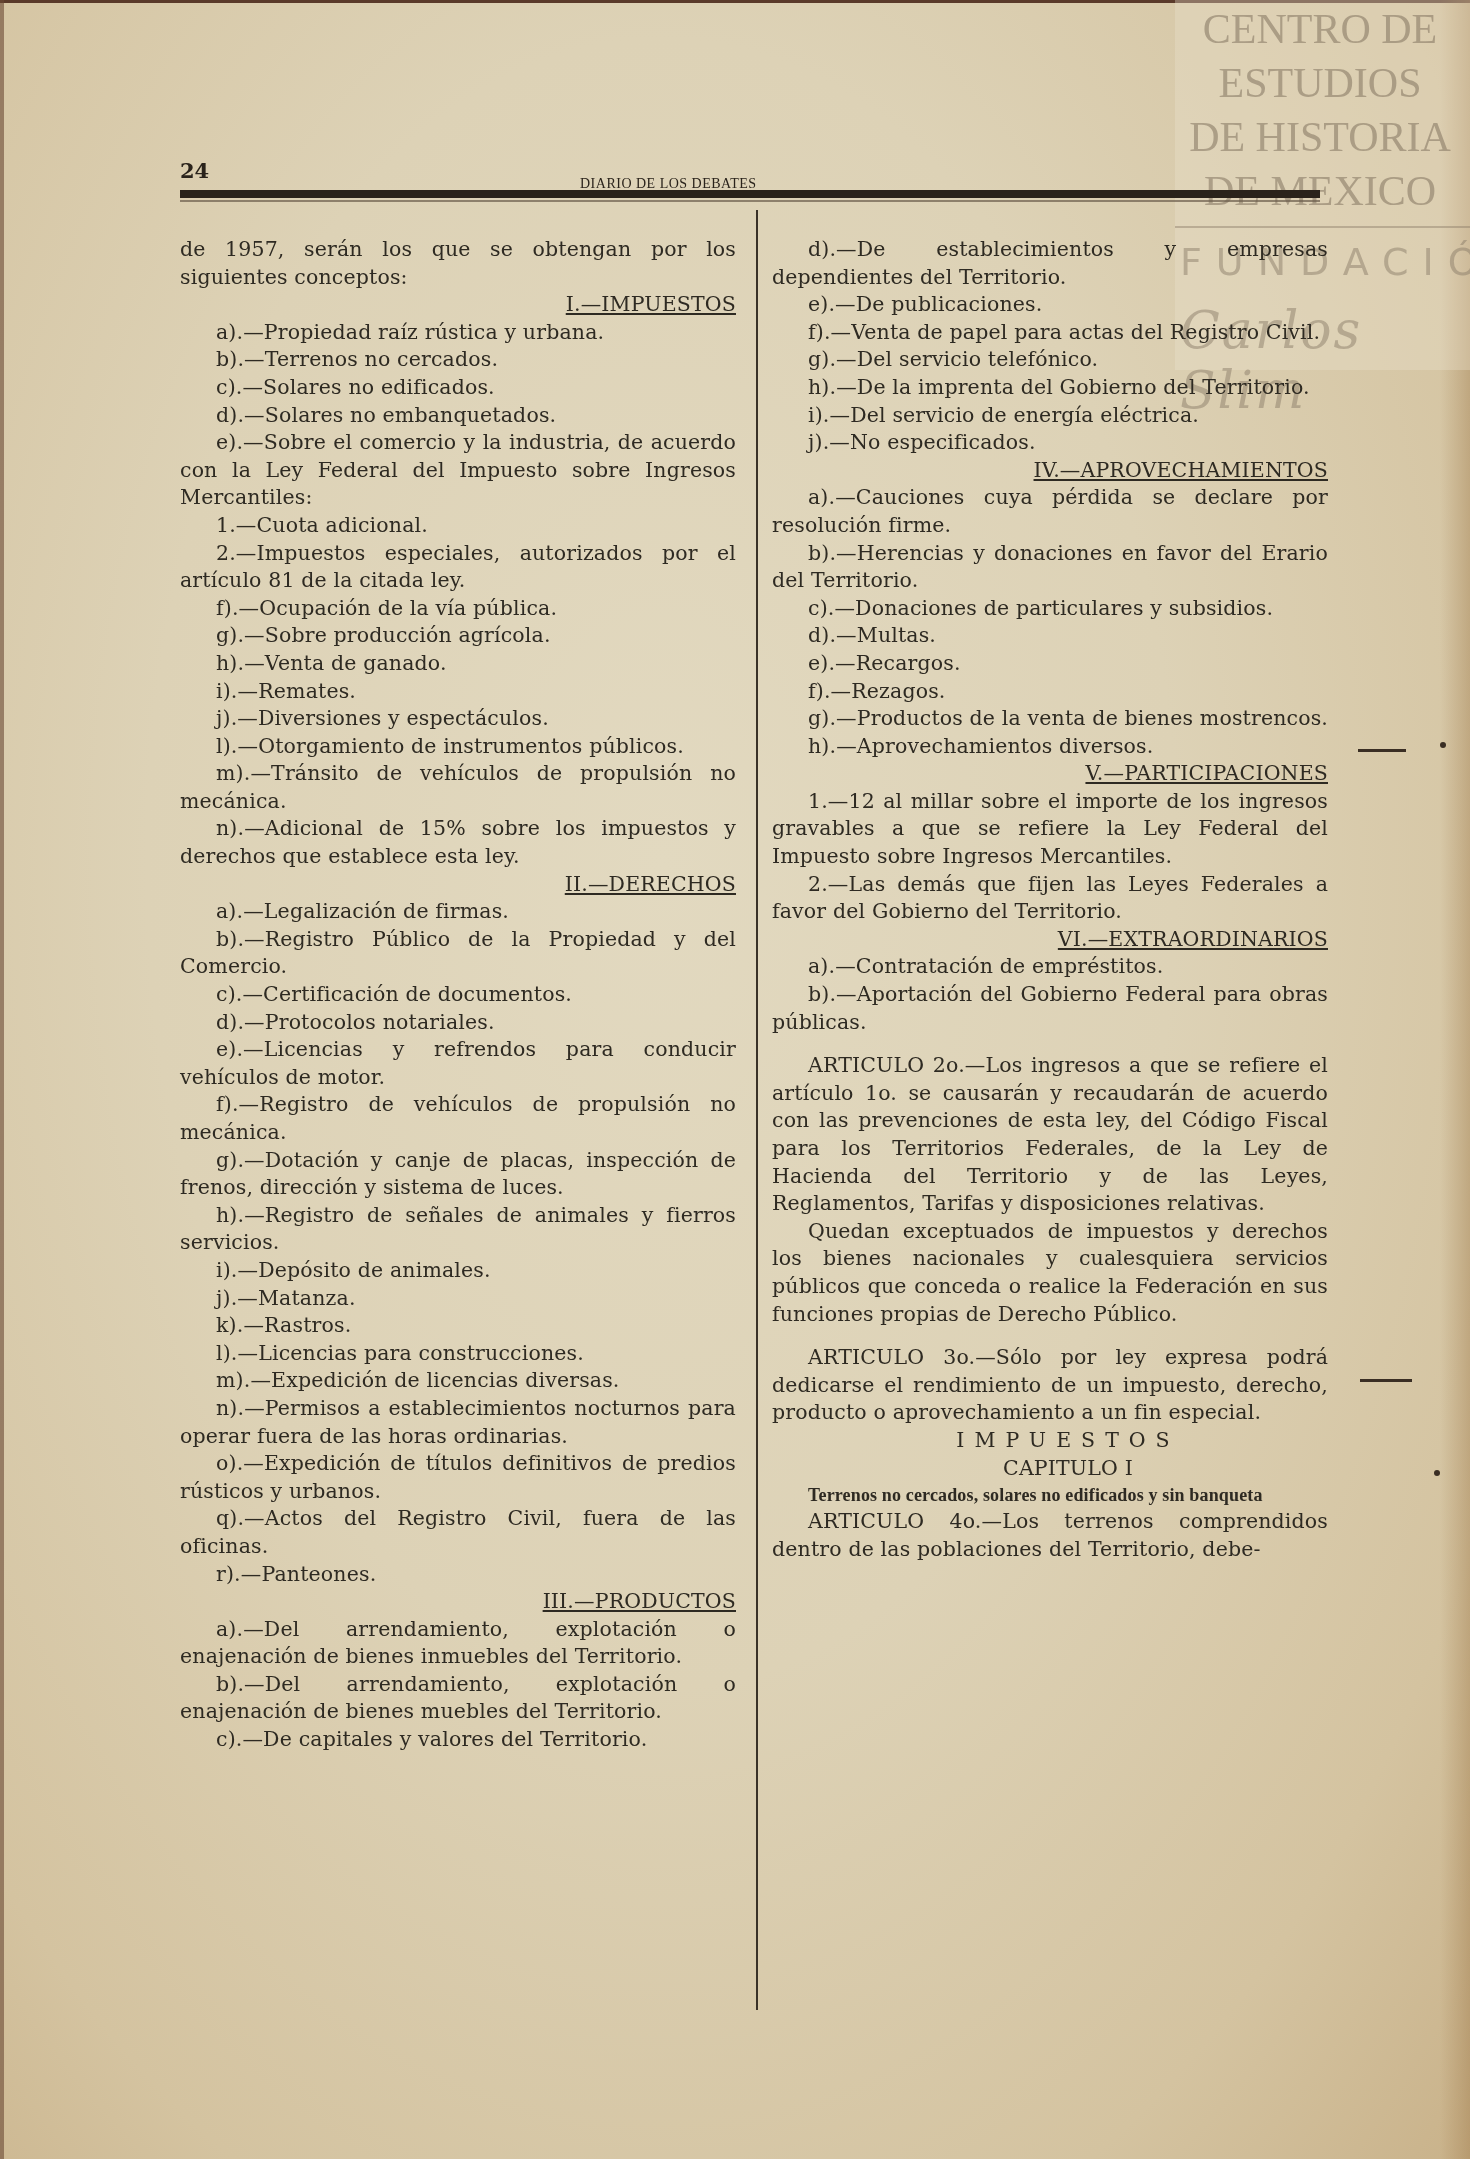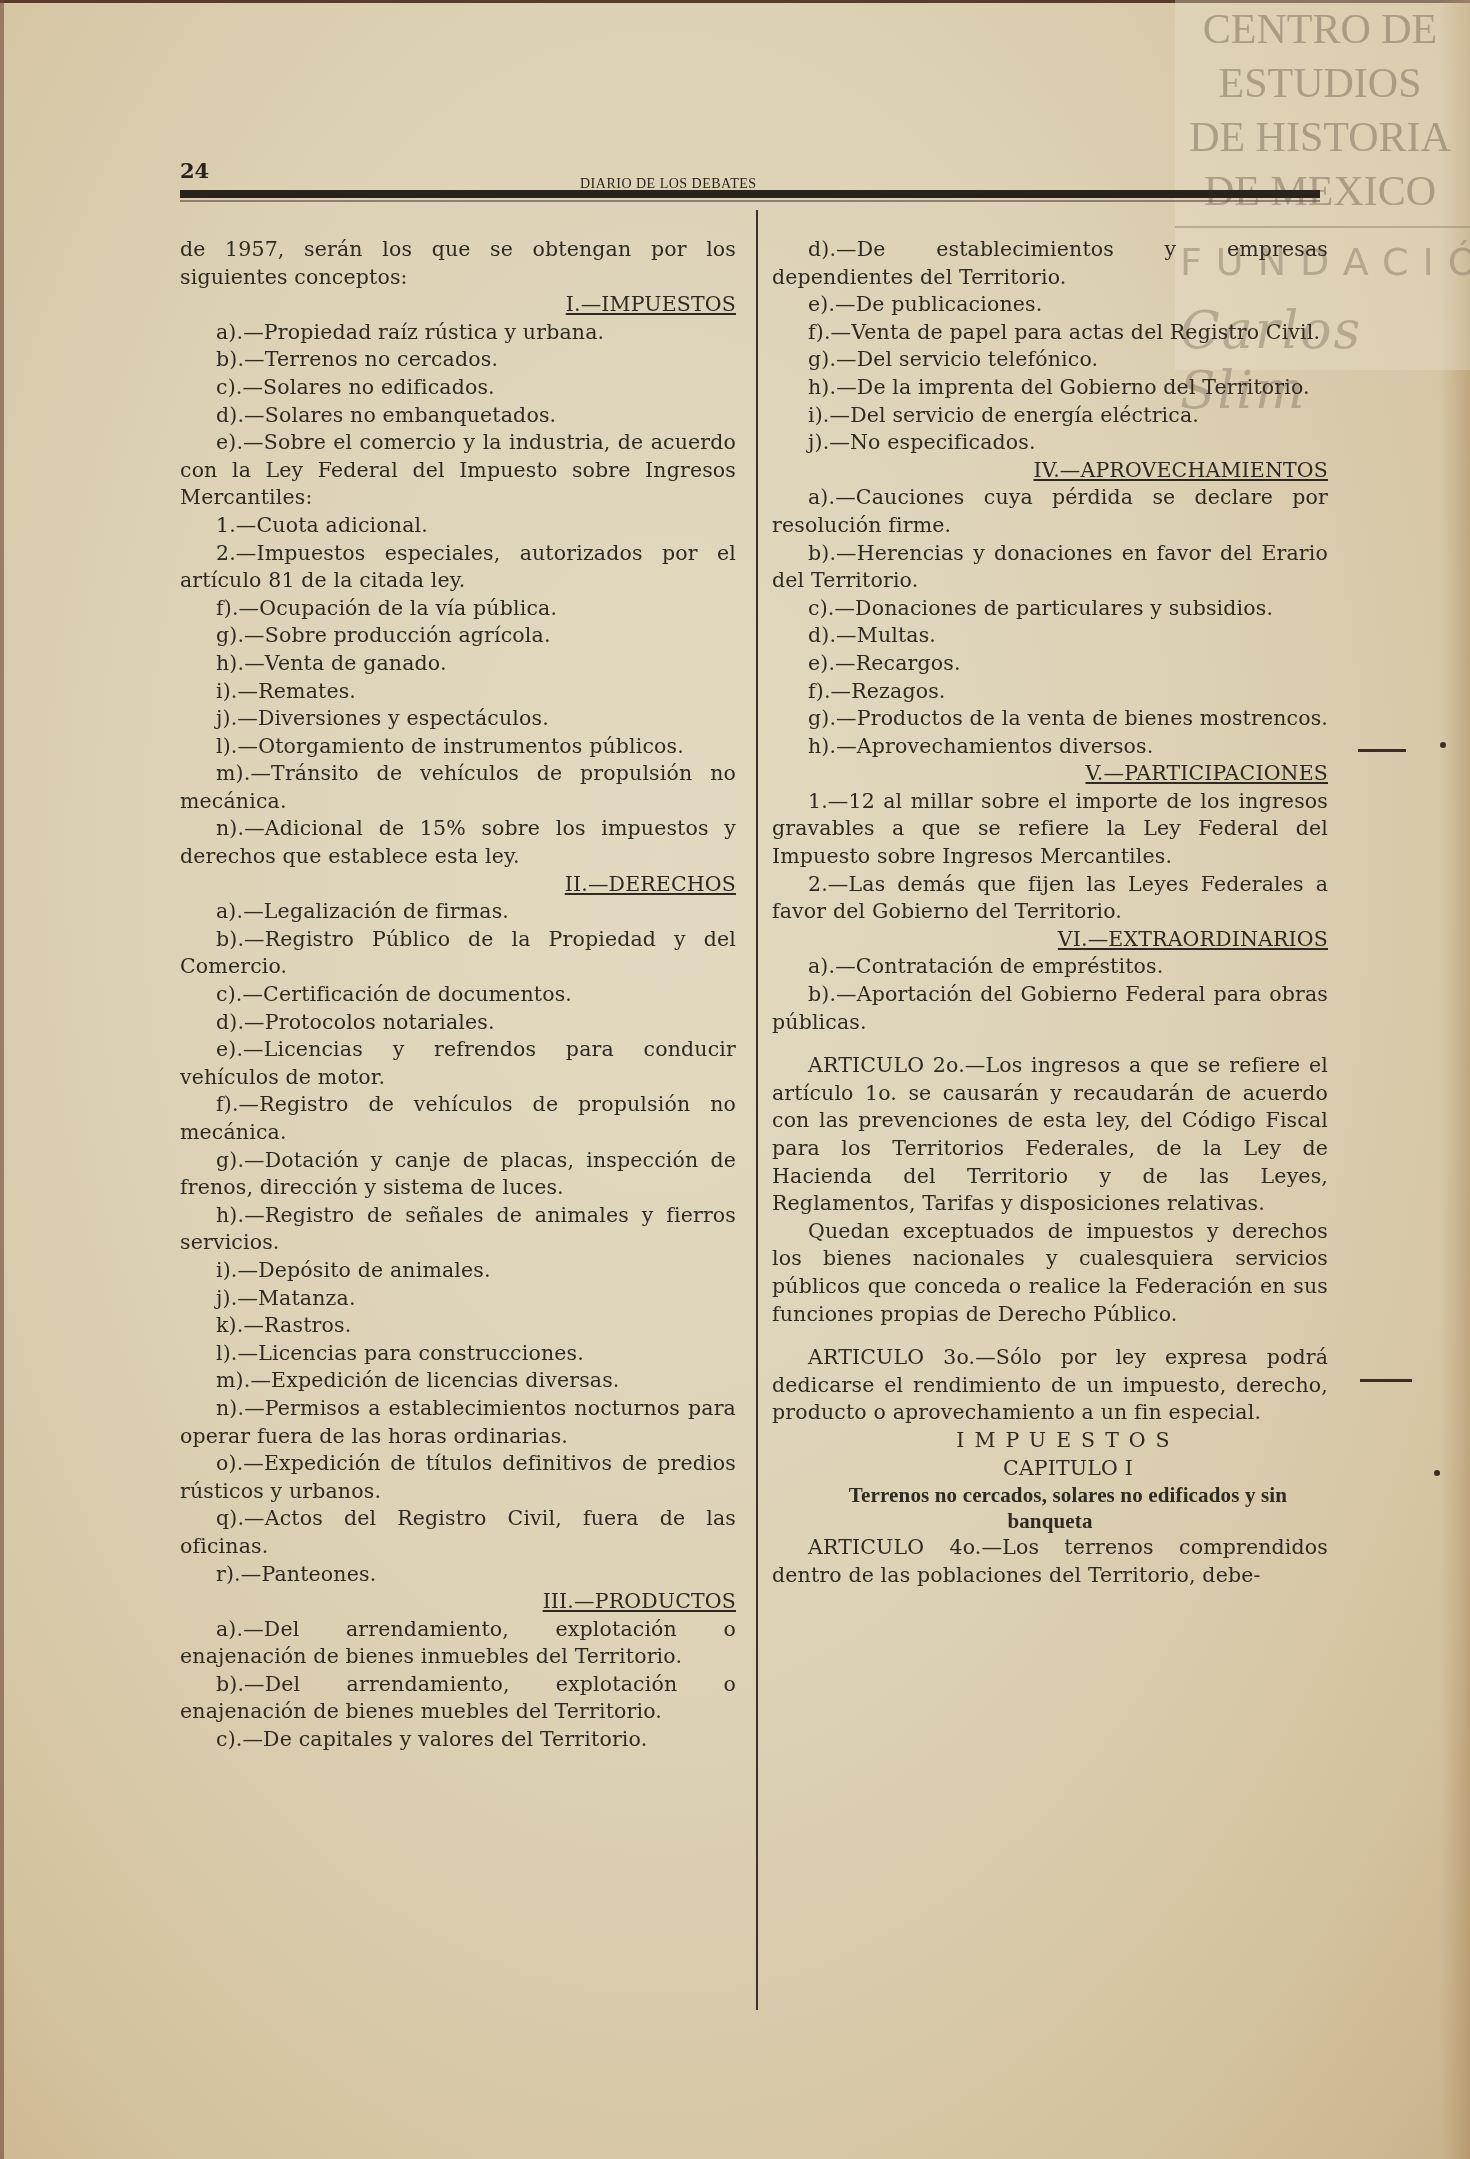--- a/index.html
+++ b/index.html
@@ -33,21 +33,21 @@
     font-size:20.5px; line-height:27.6px; text-align: justify;
     font-family: "DejaVu Serif", serif; letter-spacing: 0.15px;
   }
   .col-left { left:180px; }
   .col-right { left:772px; }
   .column p { margin:0; text-indent:36px; }
   .column p.noindent { text-indent:0; }
   .sec-heading { text-align:right; margin: 27px 0 27px 0; text-indent:0;text-decoration:underline; }
   .spaced-heading { text-align:center; letter-spacing:10px; margin: 18px 0 14px 0; }
   .chapter-heading { text-align:center; margin: 0 0 14px 0; }
-  .bold-heading { text-align:center; font-weight:bold; font-size:21px; line-height:26px; margin:0 0 18px 0;
+  .bold-heading { text-align:left; font-weight:bold; font-size:18px; line-height:26px; margin:0 0 18px 0;
     font-family: "Liberation Serif", "DejaVu Serif", serif; }
   .gap { height: 16px; }
 
   .watermark { position:absolute; left:1175px; top:0; width:295px; height:370px; background: rgba(235,225,205,0.35); }
   .wm-text { position:absolute; left:1170px; width:300px; text-align:center;
     font-family: "Liberation Serif", serif; color: rgba(130,115,95,0.55); font-size:42px; line-height:54px; }
   .wm-rule { position:absolute; left:1175px; top:226px; width:295px; height:2px; background:rgba(140,125,105,.45); }
   .wm-fundacion { position:absolute; left:1180px; top:240px; font-family:"DejaVu Sans", sans-serif; letter-spacing:14px;
     font-size:38px; color:rgba(140,125,105,.5); }
   .wm-signature { position:absolute; left:1180px; top:300px; font-family:"DejaVu Serif", serif; font-style:italic;

